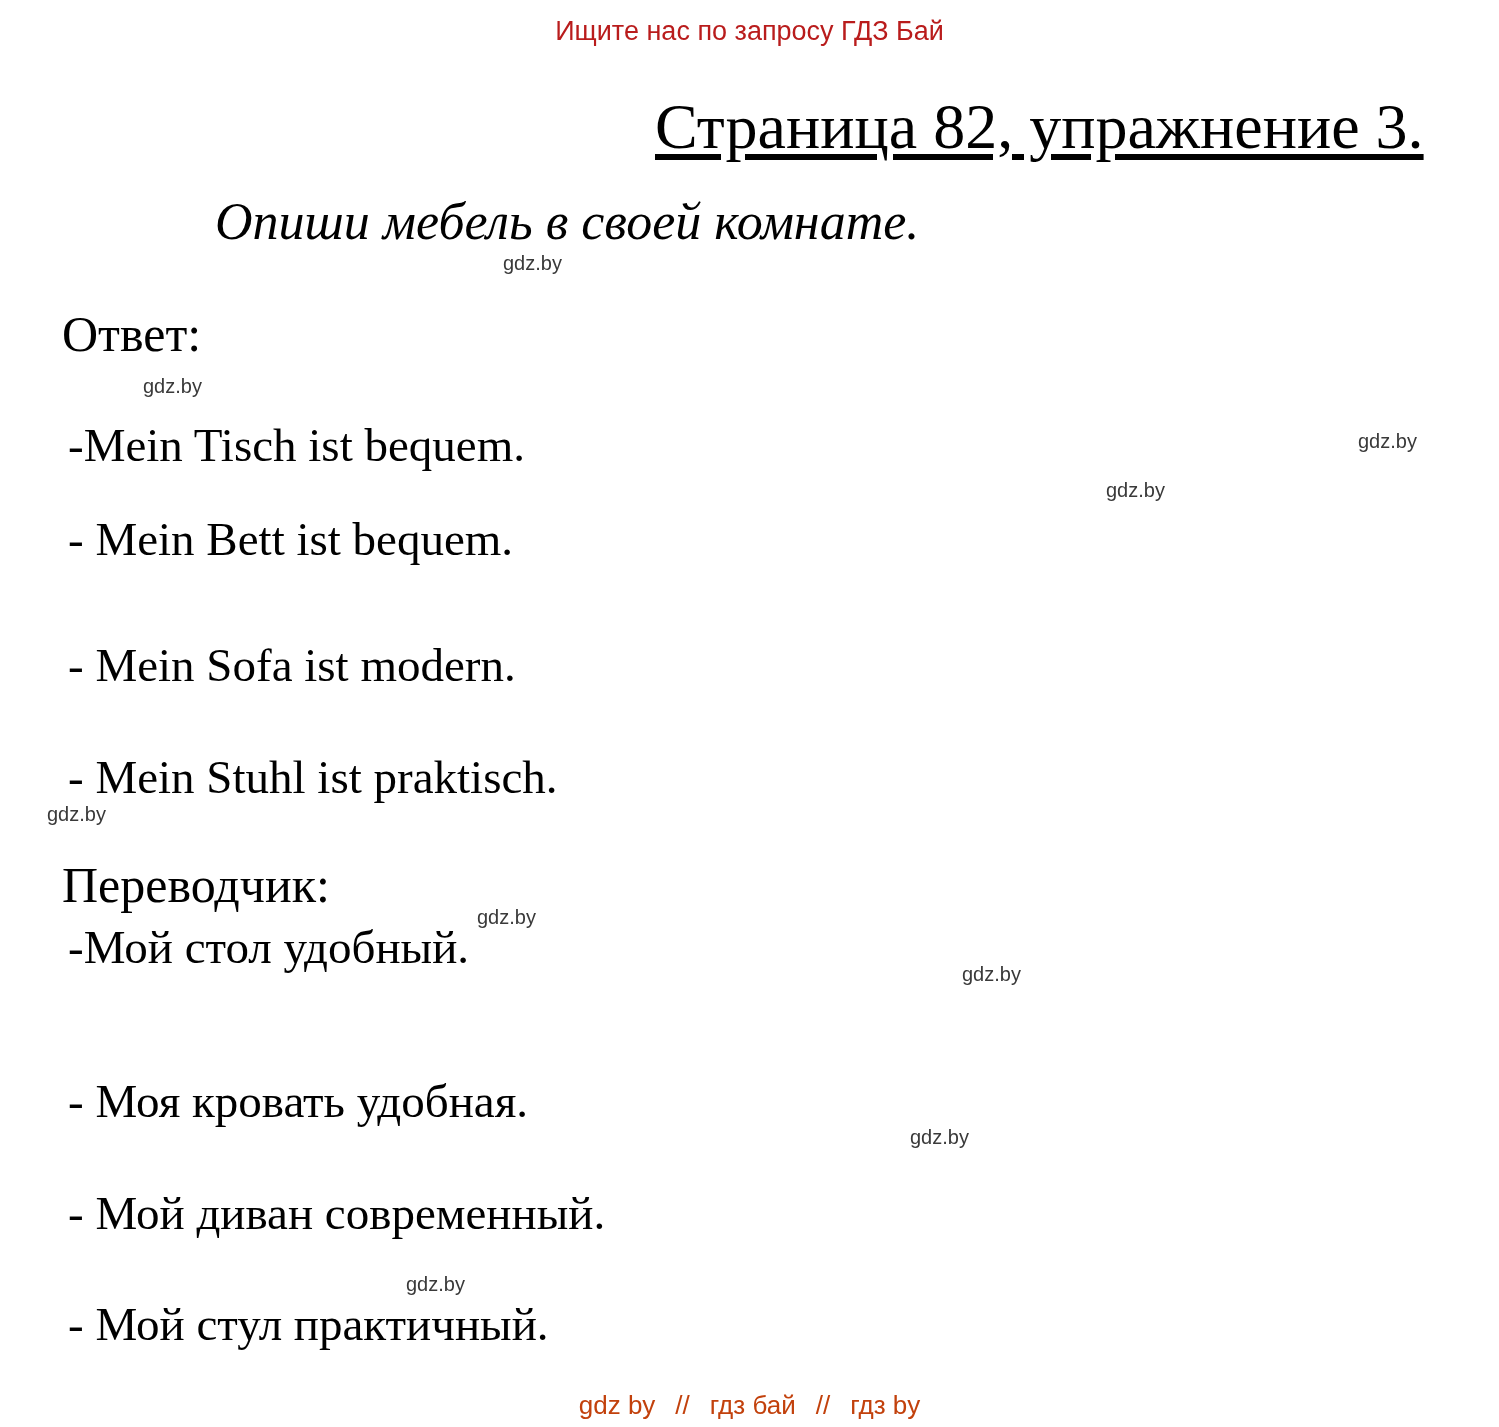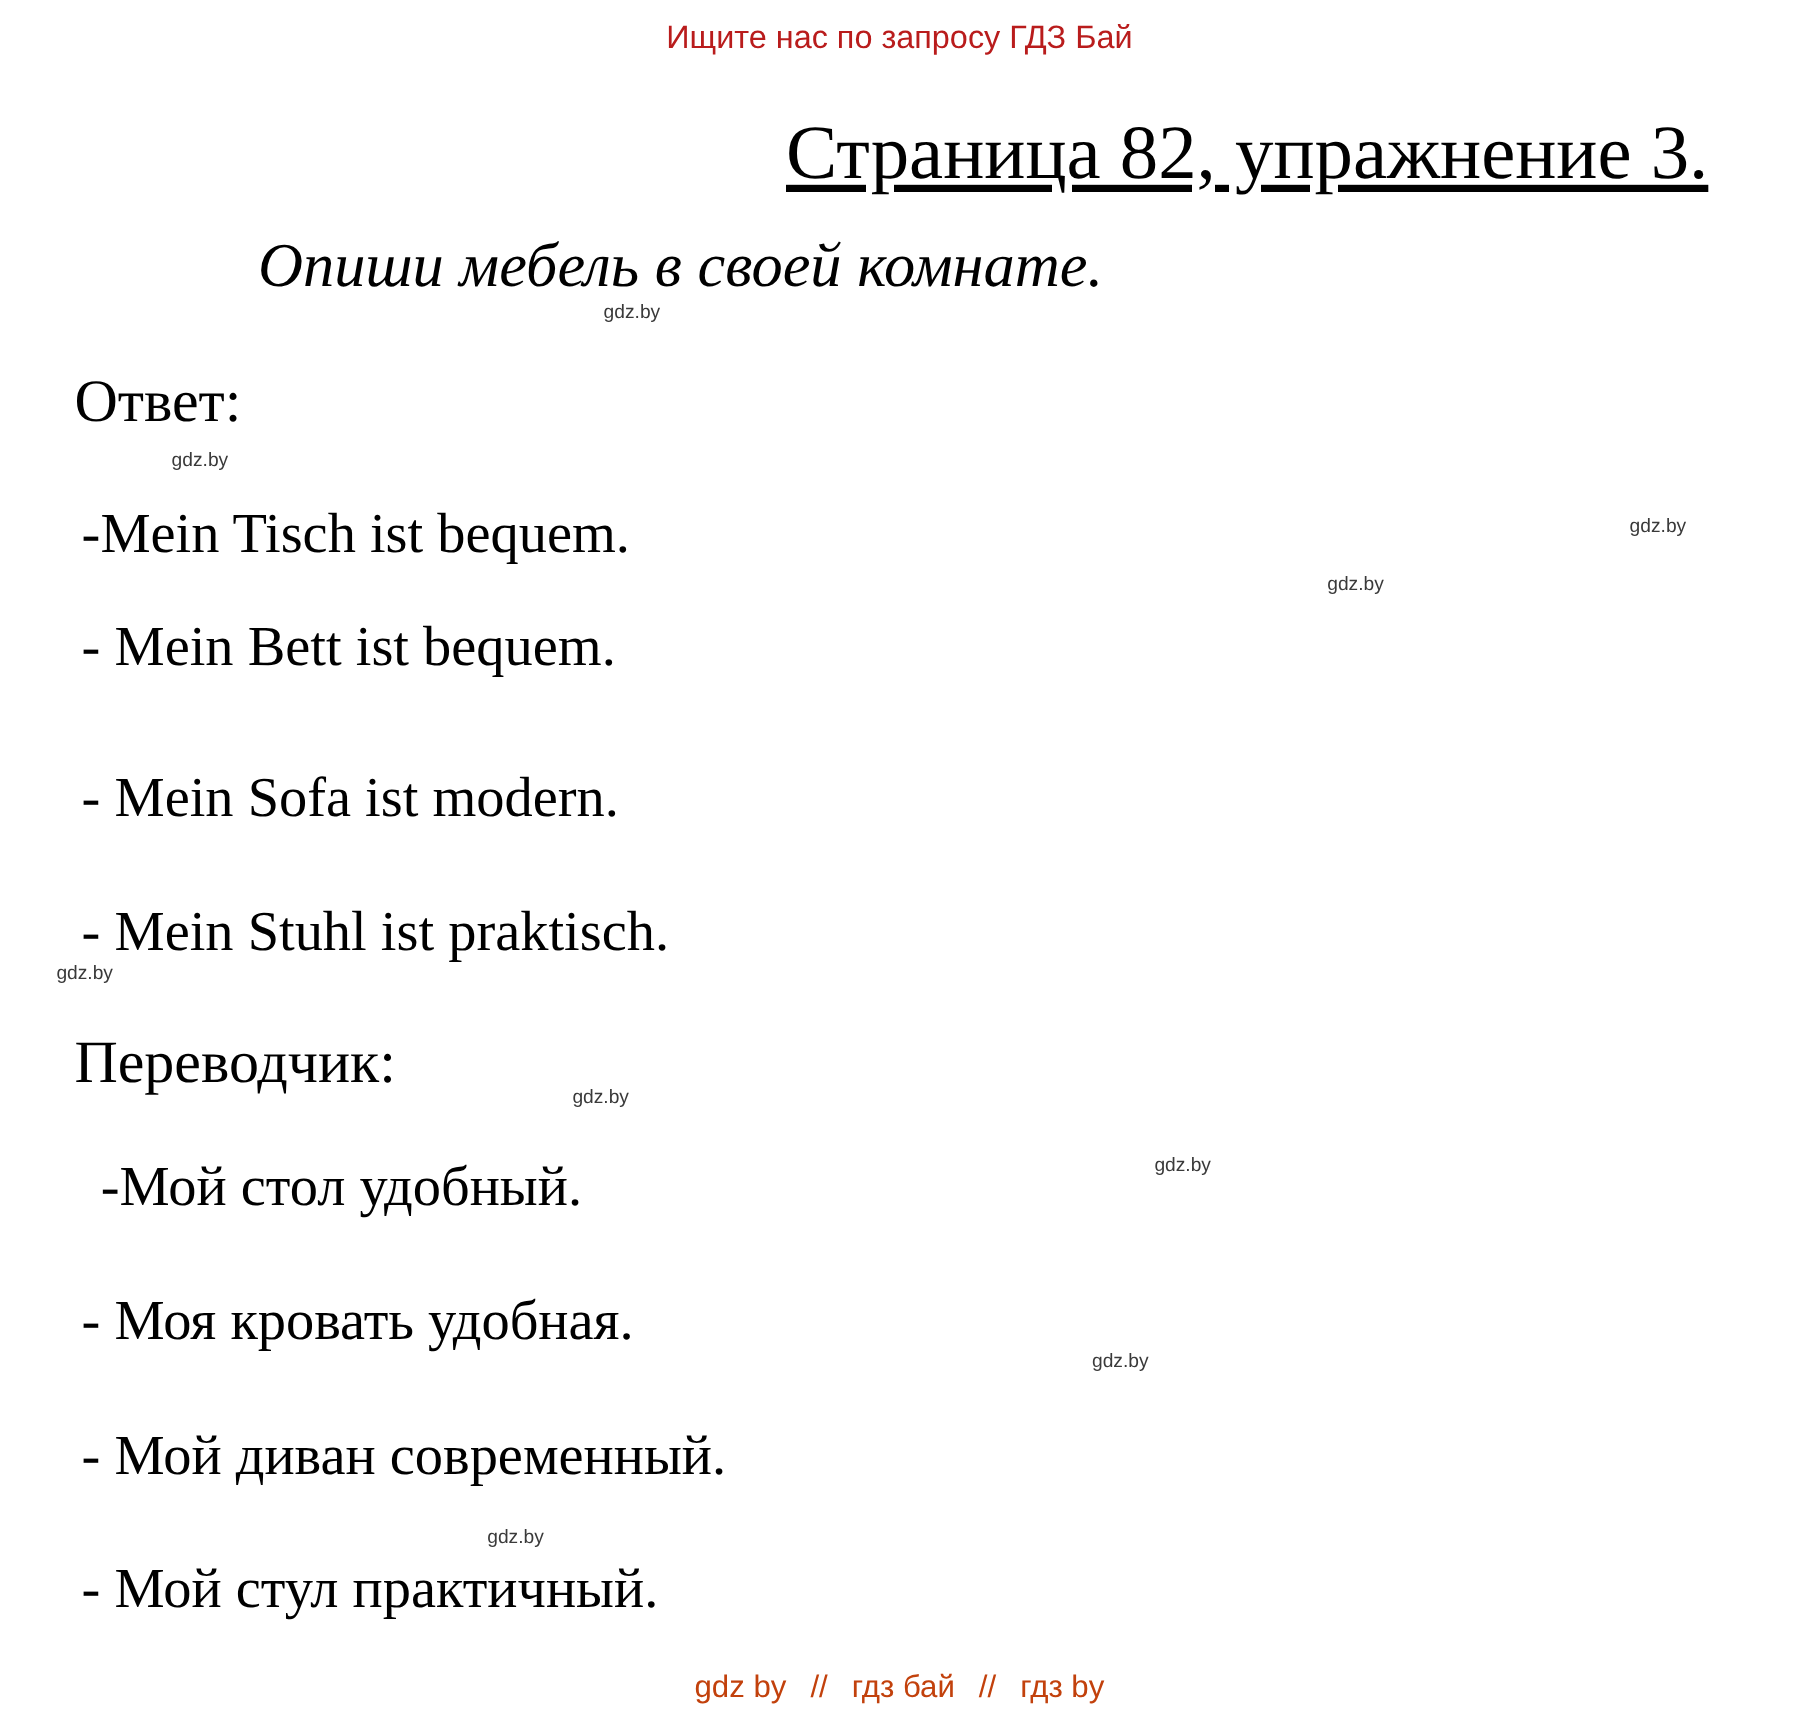--- a/index.html
+++ b/index.html
@@ -52,28 +52,28 @@
   .heading-translation { top: 856px; }
 
   .body-line {
     left: 68px;
     font-size: 47px;
   }
   .de-1 { top: 418px; }
   .de-2 { top: 512px; }
   .de-3 { top: 638px; }
   .de-4 { top: 750px; }
-  .ru-1 { top: 962px; margin-left: 16px; }
+  .ru-1 { top: 920px; }
   .ru-2 { top: 1074px; }
   .ru-3 { top: 1186px; }
   .ru-4 { top: 1297px; }
 
   .watermark {
     font-family: "Liberation Sans", sans-serif;
-    font-size: 16px;
+    font-size: 20px;
     color: #3a3a3a;
   }
   .wm-1 { top: 252px;  left: 503px; }
   .wm-2 { top: 375px;  left: 143px; }
   .wm-3 { top: 430px;  left: 1358px; }
   .wm-4 { top: 479px;  left: 1106px; }
   .wm-5 { top: 803px;  left: 47px; }
   .wm-6 { top: 906px;  left: 477px; }
   .wm-7 { top: 963px;  left: 962px; }
   .wm-8 { top: 1126px; left: 910px; }

